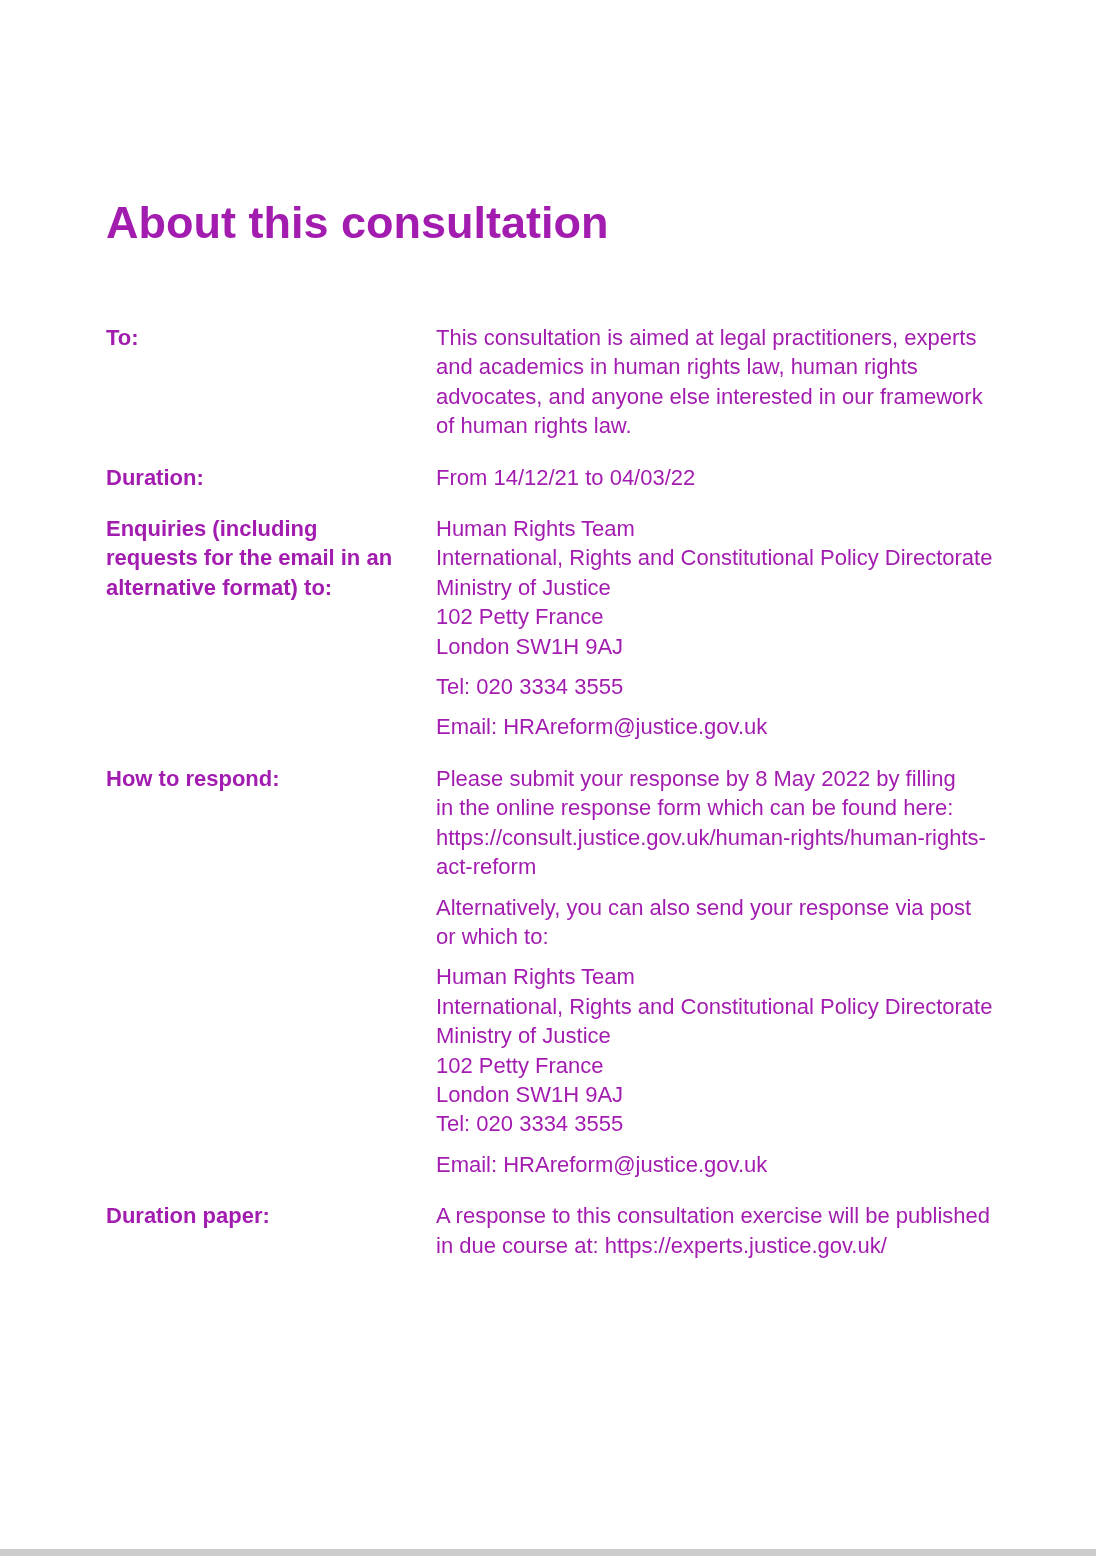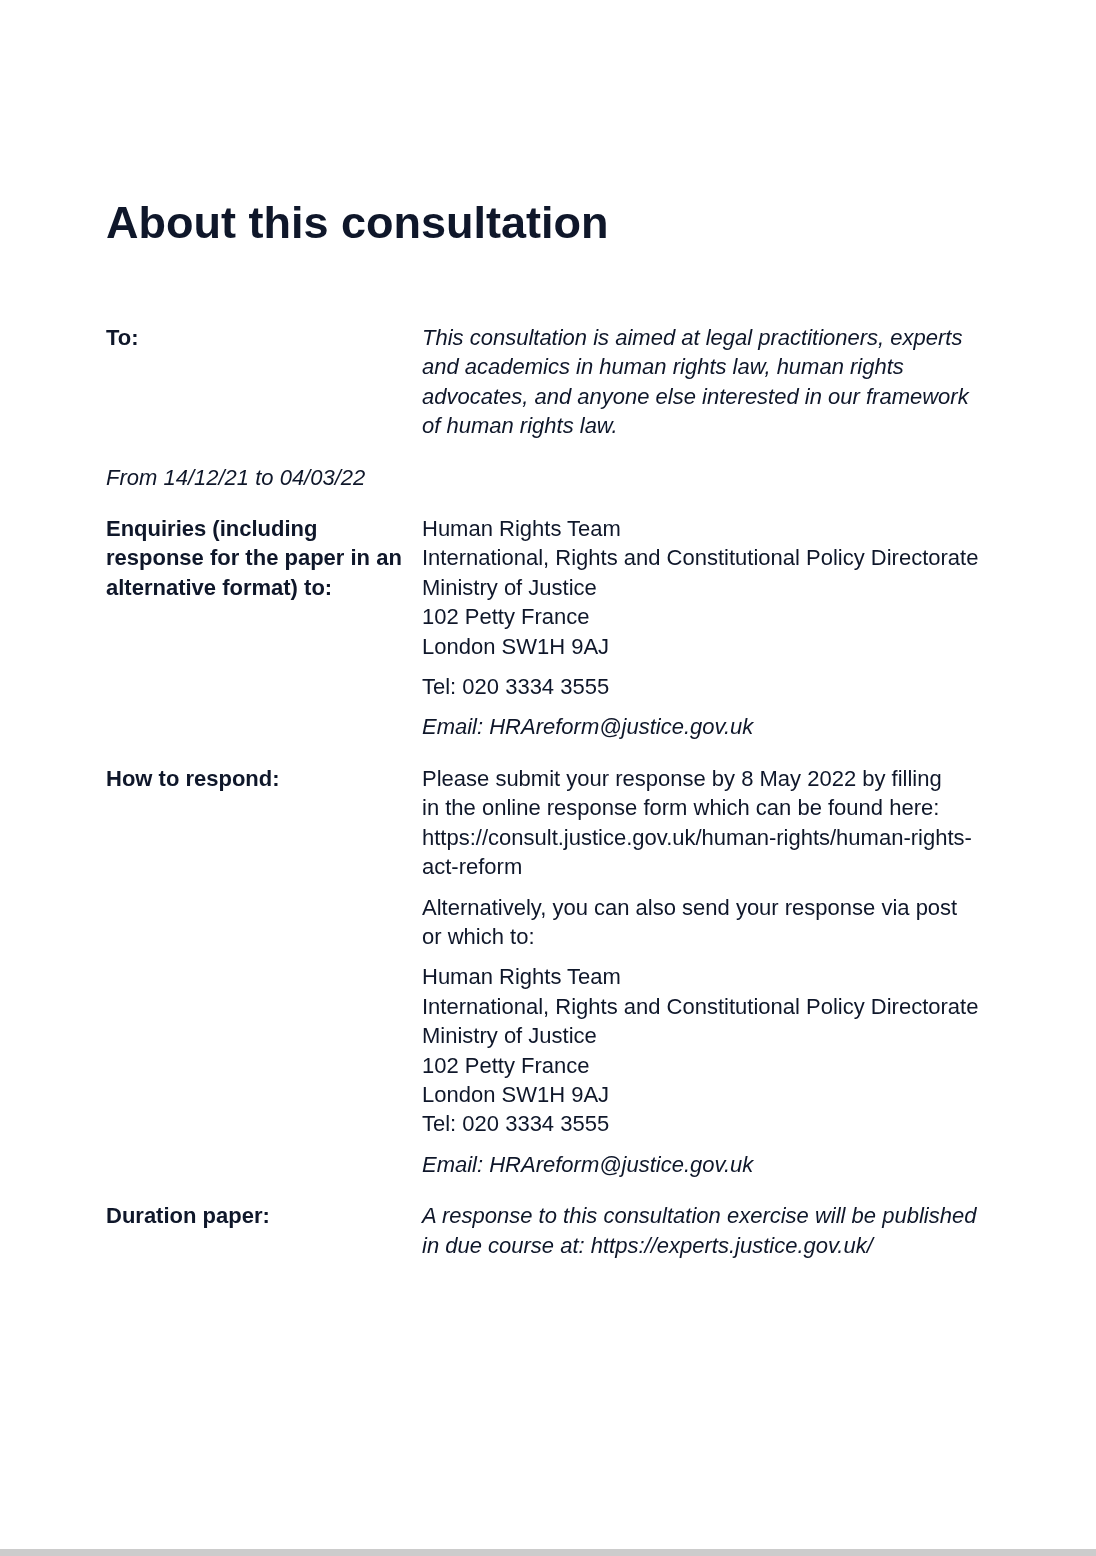--- a/index.html
+++ b/index.html
@@ -5,40 +5,41 @@
   html, body {
     margin: 0;
     padding: 0;
     background: #ffffff;
   }
   .page {
     position: relative;
     width: 1096px;
     height: 1556px;
     background: #ffffff;
-    color: #0f172a;
+    color: #a21caf;
     font-family: "Liberation Sans", sans-serif;
     overflow: hidden;
     box-sizing: border-box;
     padding: 196px 52px 0 106px;
   }
   .page-title {
     font-size: 45px;
     line-height: 1.2;
     font-weight: bold;
     margin: 0 0 73px 0;
     letter-spacing: 0;
   }
   .detail-table {
     width: 100%;
   }
   .detail-row {
     display: flex;
     align-items: flex-start;
     margin: 0 0 22px 0;
+    gap: 14px;
   }
   .detail-label {
     flex: 0 0 316px;
     width: 316px;
     font-weight: bold;
     font-size: 22px;
     line-height: 29.4px;
     white-space: pre-line;
   }
   .detail-content {
@@ -47,21 +48,20 @@
     font-size: 22px;
     line-height: 29.4px;
   }
   .detail-content p {
     margin: 0 0 11px 0;
     white-space: pre-line;
     overflow-wrap: break-word;
   }
   .detail-content p:last-child {
     margin-bottom: 0;
-    font-style: italic;
   }
   .bottom-bar {
     position: absolute;
     left: 0;
     bottom: 0;
     width: 100%;
     height: 7px;
     background: #cccccc;
   }
 </style>
@@ -78,28 +78,29 @@
       <div class="detail-label">To:</div>
       <div class="detail-content">
         <p>This consultation is aimed at legal practitioners, experts
 and academics in human rights law, human rights
 advocates, and anyone else interested in our framework
 of human rights law.</p>
       </div>
     </div>
 
     <div class="detail-row">
+      <div class="detail-label">Duration:</div>
       <div class="detail-content">
         <p>From 14/12/21 to 04/03/22</p>
       </div>
     </div>
 
     <div class="detail-row">
       <div class="detail-label">Enquiries (including
-response for the paper in an
+requests for the email in an
 alternative format) to:</div>
       <div class="detail-content">
         <p>Human Rights Team
 International, Rights and Constitutional Policy Directorate
 Ministry of Justice
 102 Petty France
 London SW1H 9AJ</p>
         <p>Tel: 020 3334 3555</p>
         <p>Email: HRAreform@justice.gov.uk</p>
       </div>

